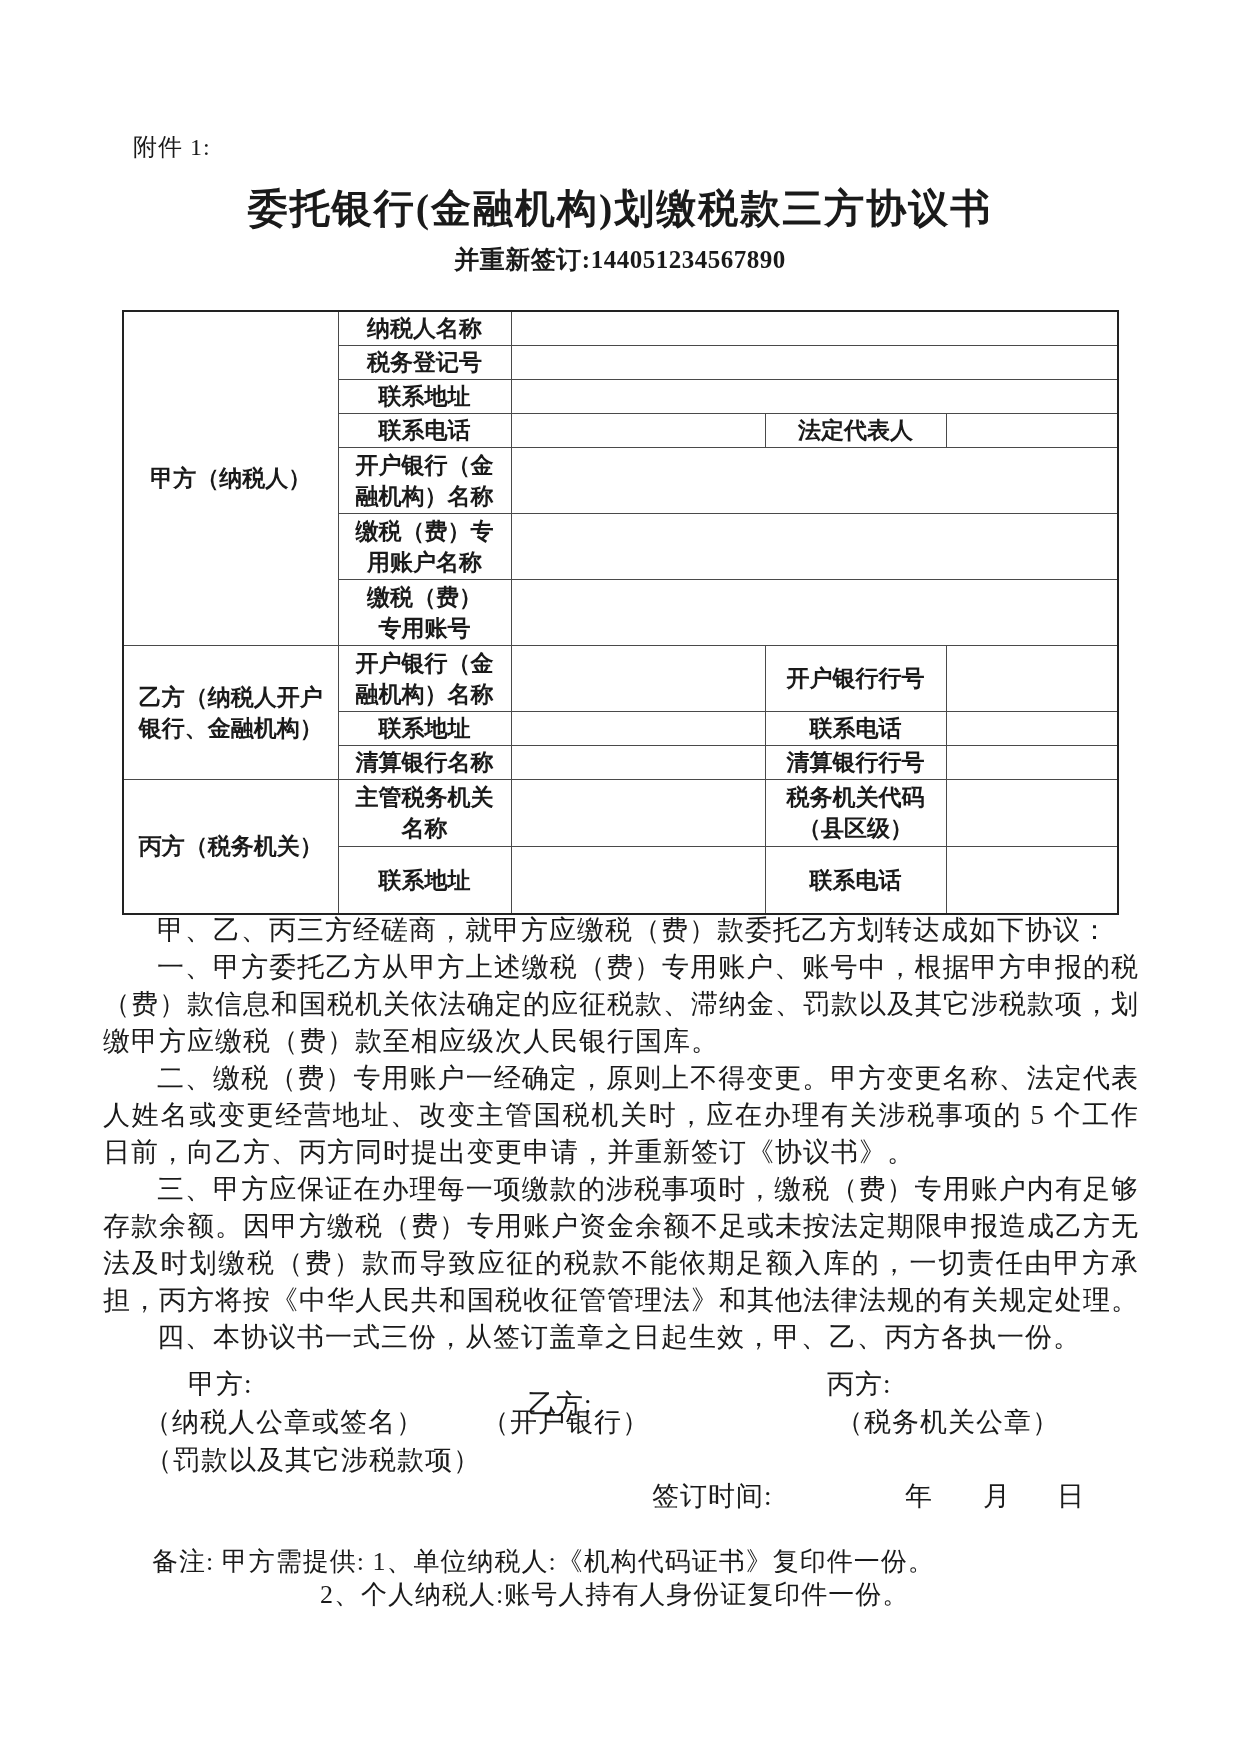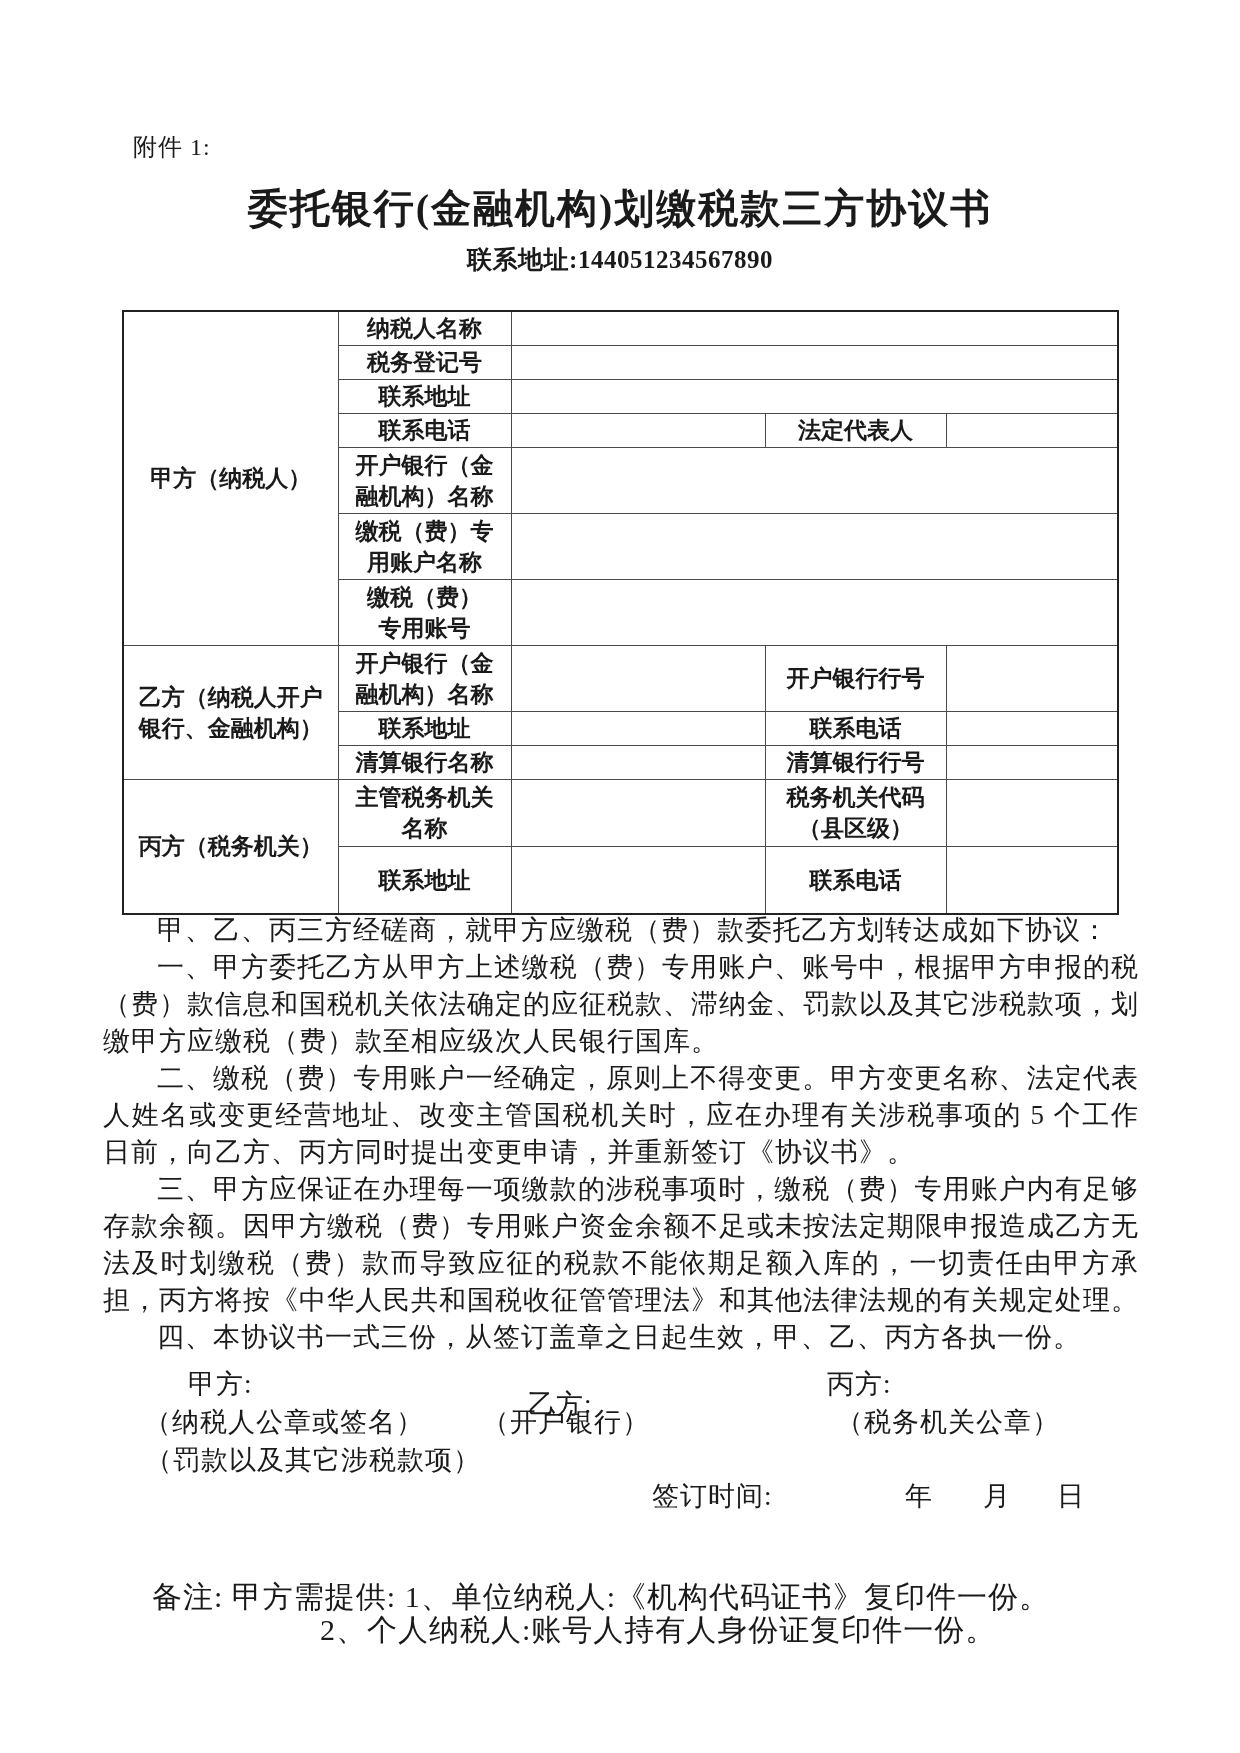--- a/index.html
+++ b/index.html
@@ -52,30 +52,30 @@
   }
   .body-text p{
     margin:0;padding:0;
     font-size:27px;line-height:37px;
     text-indent:2em;
     text-align:justify;
     letter-spacing:1px;
   }
 
   .sig{position:absolute;font-size:27px;letter-spacing:1px;white-space:nowrap;}
-  .note{position:absolute;font-size:30px;letter-spacing:1px;white-space:nowrap;margin-top:33px;}
+  .note{position:absolute;font-size:26px;letter-spacing:1px;white-space:nowrap;}
 </style>
 </head>
 <body>
 
 <div class="page">
 
   <div class="attachment">附件 1:</div>
   <div class="doc-title">委托银行(金融机构)划缴税款三方协议书</div>
-  <div class="doc-subtitle">联系地址:144051234567890</div>
+  <div class="doc-subtitle">并重新签订:144051234567890</div>
 
   <table class="doc-table">
     <colgroup>
       <col style="width:215px">
         <col style="width:173px">
         <col style="width:254px">
         <col style="width:181px">
         <col style="width:172px">
     </colgroup>
     <tbody>

